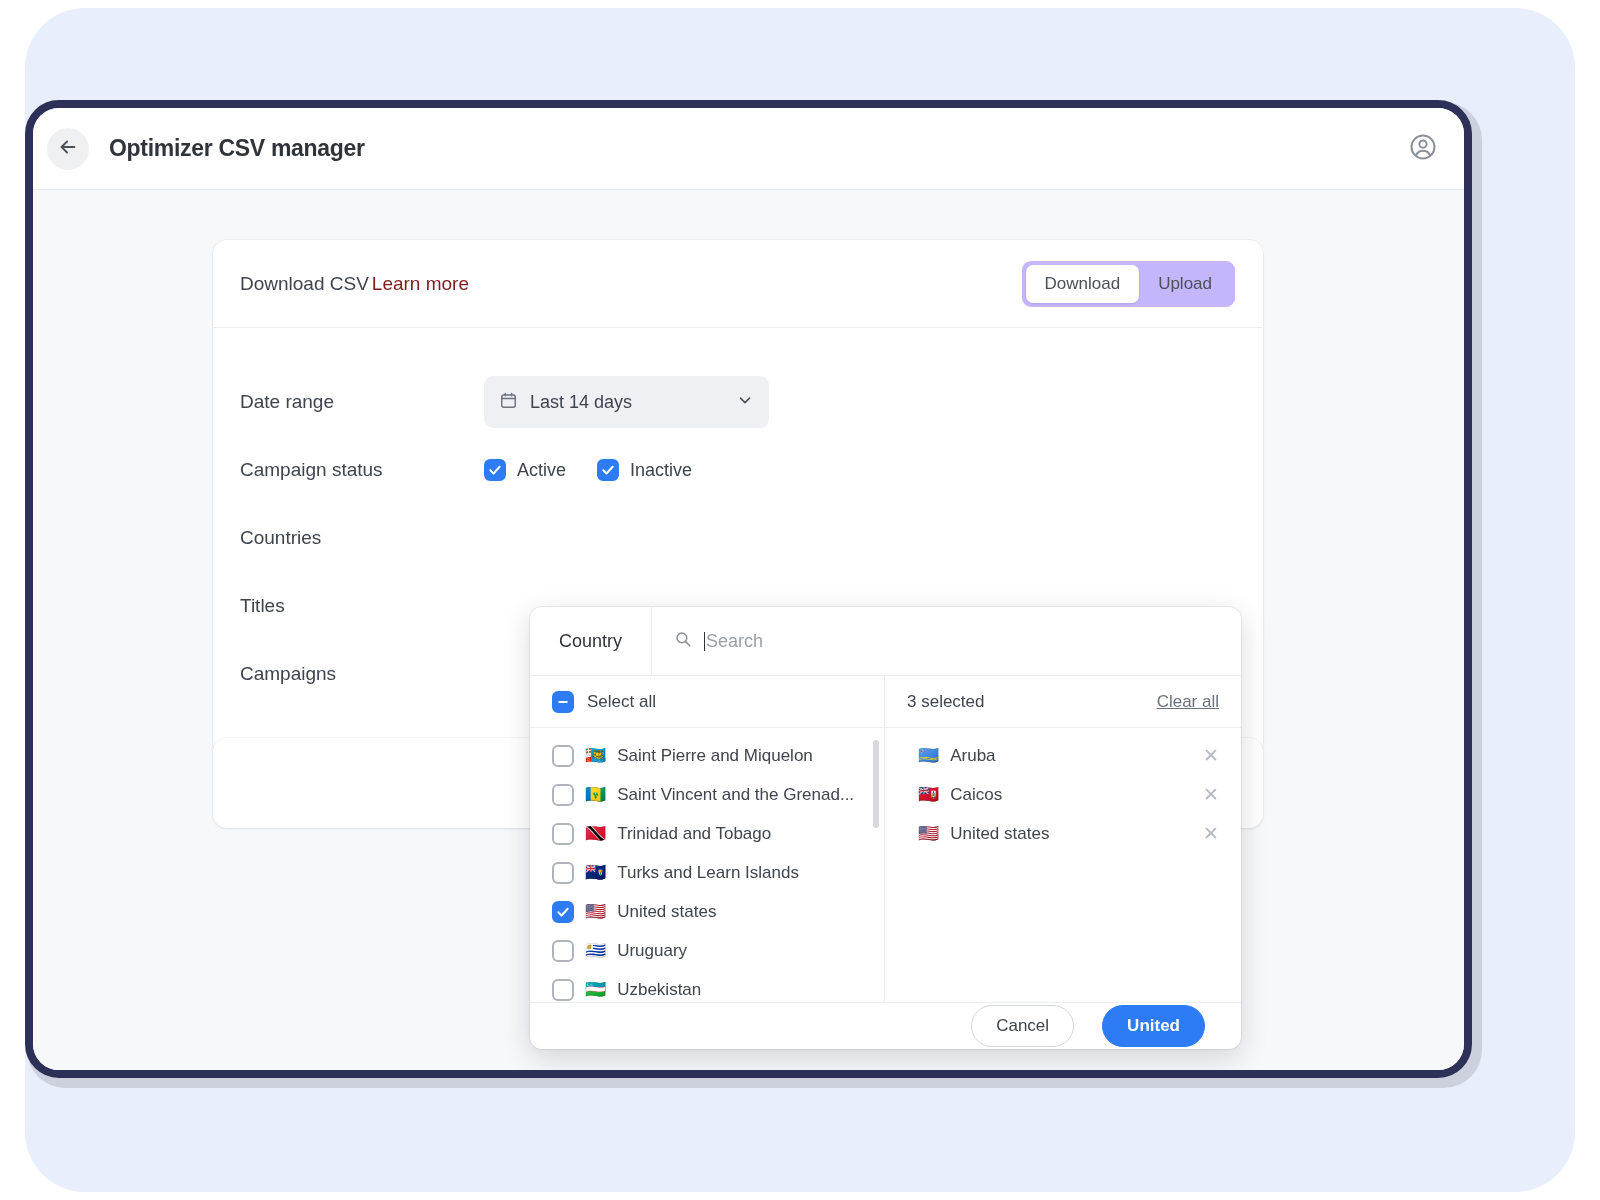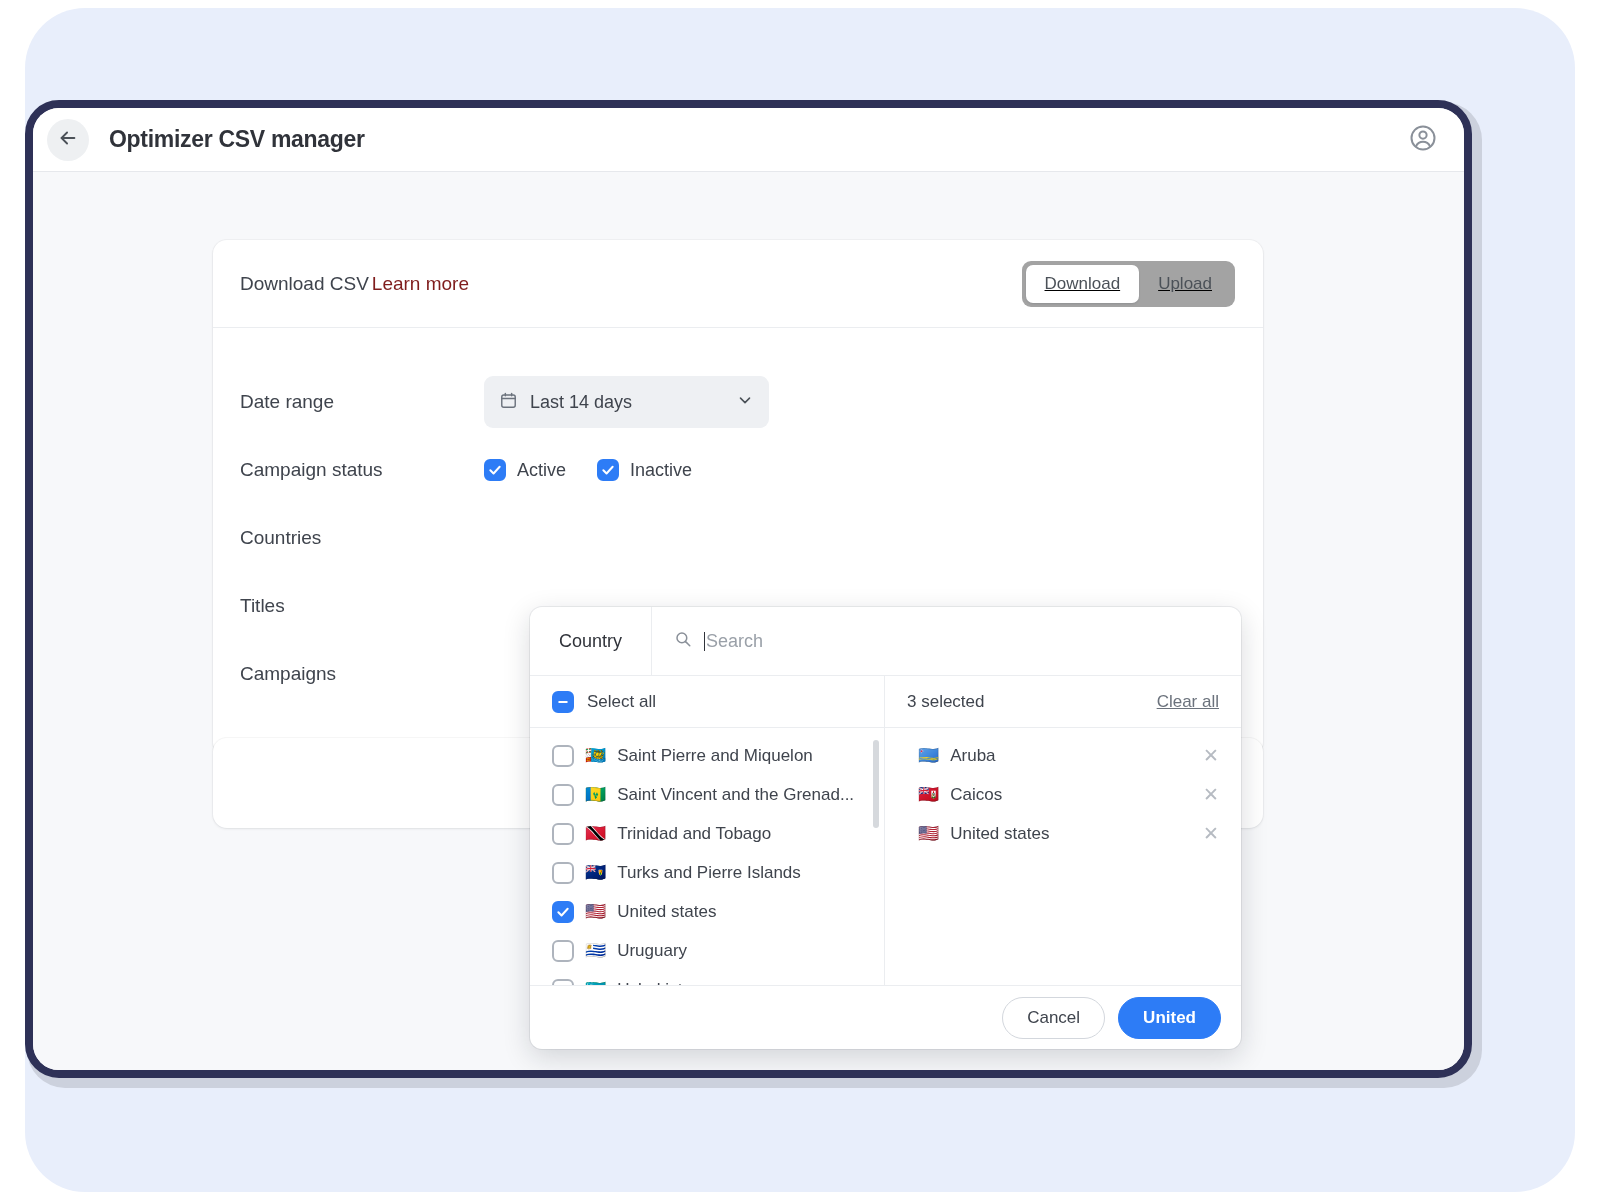--- a/index.html
+++ b/index.html
@@ -27,21 +27,21 @@
     border: 8px solid #2e3157;
     border-radius: 34px;
     box-shadow: 6px 6px 0 4px #ccd1dd;
     overflow: hidden;
   }
 
   
   .appbar {
     position: absolute;
     left: 0; top: 0; right: 0;
-    height: 64px;
+    height: 82px;
     background: #ffffff;
     border-bottom: 1px solid #e6e8ec;
     display: flex;
     align-items: center;
     padding: 0 26px 0 14px;
   }
   .back-btn {
     width: 42px; height: 42px;
     border-radius: 50%;
     background: #eef0f2;
@@ -86,25 +86,24 @@
     color: #3f444d;
   }
   .learn-more {
     font-size: 19px;
     color: #7f1d1d;
     margin-left: 3px;
     cursor: pointer;
   }
   .segmented {
     margin-left: auto;
-    background: #a3a3a3;
+    background: #c4b5fd;
     border-radius: 9px;
     padding: 4px;
     display: flex;
-    text-decoration: underline;
   }
   .seg {
     font-size: 17px;
     color: #4b5158;
     padding: 9px 19px;
     border-radius: 7px;
     cursor: pointer;
   }
   .seg.active {
     background: #ffffff;
@@ -290,27 +289,27 @@
   .scrollbar {
     position: absolute;
     right: 5px; top: 12px;
     width: 6px; height: 88px;
     background: #d6d9dd;
     border-radius: 4px;
     cursor: pointer;
   }
 
   .dd-footer {
-    height: 64px;
+    height: 47px;
     border-top: 1px solid #ebedf0;
     display: flex;
     align-items: center;
     justify-content: flex-end;
-    padding-right: 20px;
-    gap: 13px;
+    padding-right: 36px;
+    gap: 28px;
     flex: 0 0 auto;
   }
   .btn {
     font-family: inherit;
     font-size: 17px;
     border-radius: 999px;
     padding: 10px 24px;
     cursor: pointer;
   }
   .btn-cancel { background: #fff; border: 1px solid #d3d7dd; color: #3f444d; }
@@ -458,21 +457,21 @@
             <span class="nm">Saint Vincent and the Grenad...</span>
           </div>
           <div class="row">
             <span class="cb"></span>
             <span class="flag">🇹🇹</span>
             <span class="nm">Trinidad and Tobago</span>
           </div>
           <div class="row">
             <span class="cb"></span>
             <span class="flag">🇹🇨</span>
-            <span class="nm">Turks and Pierre Islands</span>
+            <span class="nm">Turks and Learn Islands</span>
           </div>
           <div class="row">
             <span class="cb checked">
               <svg width="14" height="14" viewBox="0 0 24 24" fill="none" stroke="#fff" stroke-width="3.4" stroke-linecap="round" stroke-linejoin="round">
                   <polyline points="4 12.5 9.5 18 20 6.5"></polyline>
                 </svg>
             </span>
             <span class="flag">🇺🇸</span>
             <span class="nm">United states</span>
           </div>

